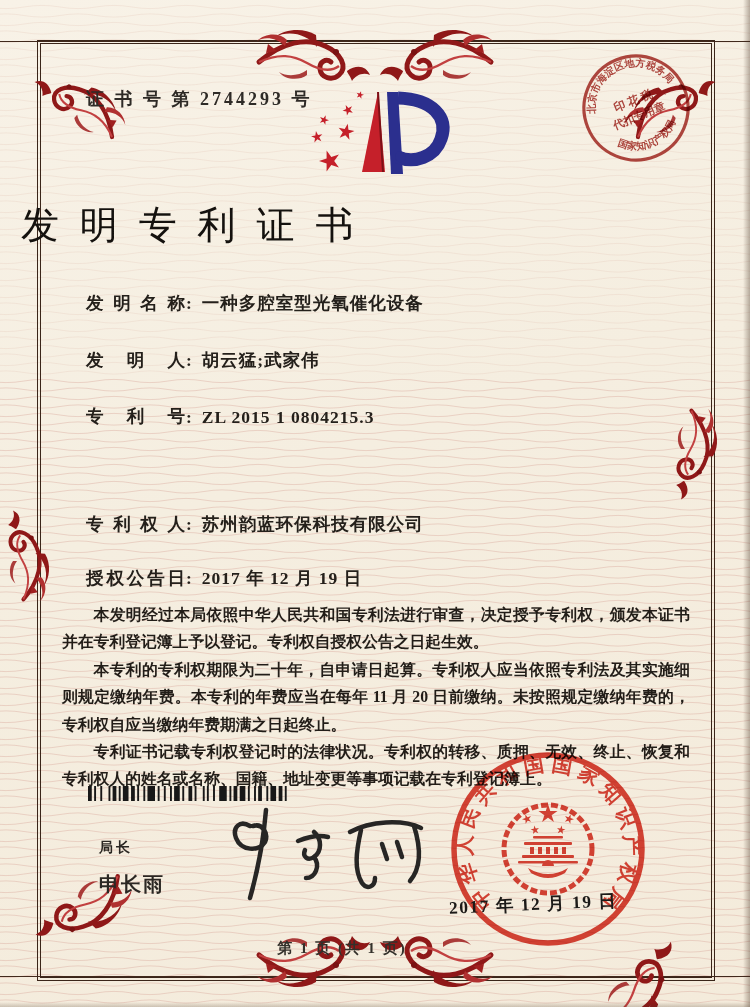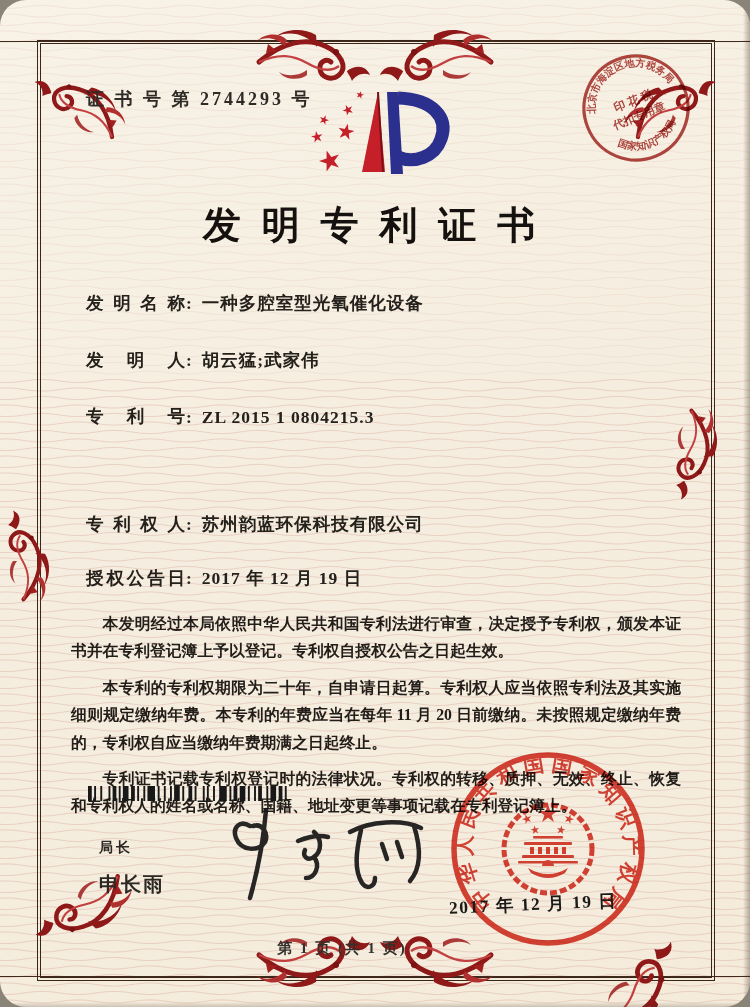--- a/index.html
+++ b/index.html
@@ -2,48 +2,47 @@
 <html><head>
 <meta charset="utf-8">
 <style>
   html,body{margin:0;padding:0;background:#8a8378;}
   .page{
     position:relative; width:750px; height:1007px; margin:0 auto;
     background:linear-gradient(160deg,#f8f2e7 0%,#f5eee0 45%,#f4ebdb 100%);
     overflow:hidden;
     font-family:"Liberation Serif","DejaVu Serif",serif;
     color:#1f1b17;
-    border-radius:26px;
   }
   svg{display:block}
   
   #waves{position:absolute;left:0;top:0;z-index:0}
   
   .rule-top{position:absolute;left:0;right:0;top:41px;border-top:1.5px solid #41291c;z-index:2}
   .rule-bottom{position:absolute;left:0;right:0;top:976px;border-top:1.5px solid #41291c;z-index:2}
   .frame{position:absolute;left:40px;top:43px;right:38px;bottom:29px;
     border:1px solid #3a2519;outline:1px solid #3a2519;outline-offset:2px;z-index:2}
   .edge-right{position:absolute;top:0;right:0;width:7px;height:100%;
     background:linear-gradient(to right,rgba(0,0,0,0),rgba(60,40,25,.35));z-index:6}
   .edge-bottom{position:absolute;left:0;bottom:0;width:100%;height:5px;
     background:linear-gradient(to bottom,rgba(0,0,0,0),rgba(60,40,25,.22));z-index:6}
   #ornaments{position:absolute;left:0;top:0;z-index:3}
   
   .cert-no{position:absolute;left:86px;top:87px;font-size:18px;font-weight:600;
     letter-spacing:3px;color:#2e2a26;z-index:4}
-  .title{position:absolute;left:0;right:12px;top:200px;text-align:center;font-size:38px;
-    font-weight:700;letter-spacing:.55em;text-indent:.55em;color:#14110e;z-index:4}
+  .title{position:absolute;left:0;right:12px;top:200px;text-align:left;font-size:38px;
+    font-weight:400;letter-spacing:.55em;text-indent:.55em;color:#14110e;z-index:4}
   .field-row{position:absolute;left:86px;font-size:17.5px;font-weight:600;color:#24201b;
     white-space:nowrap;z-index:4}
   .flabel{display:inline-block;width:99px;text-align:justify;text-align-last:justify;vertical-align:bottom}
   .fsep{display:inline-block;margin:0 10px 0 1px}
   .fval{letter-spacing:1px}
   .body-text{position:absolute;left:62px;top:601px;width:628px;font-size:15.8px;
     line-height:27.4px;font-weight:600;color:#221d18;text-align:justify;z-index:4}
-  .body-text p{margin:9px;text-indent:2em}
+  .body-text p{margin:0;text-indent:2em}
   .issuer-title{position:absolute;left:99px;top:839px;font-size:14px;font-weight:700;
     letter-spacing:3px;color:#2b2723;z-index:4}
   .issuer-name{position:absolute;left:99px;top:871px;font-size:20px;font-weight:700;
     letter-spacing:2px;color:#2b2723;z-index:4}
   .seal-date{position:absolute;left:449px;top:892px;font-size:17.5px;font-weight:700;
     letter-spacing:1.5px;color:#1c1a18;transform:rotate(-2.5deg);z-index:6}
   .footer{position:absolute;left:0;right:0;top:939px;text-align:center;font-size:15px;
     font-weight:600;letter-spacing:2px;color:#33302b;transform:translateX(-33px);z-index:4}
   #barcode{position:absolute;left:88px;top:786px;z-index:4}
   #signature{position:absolute;left:210px;top:804px;z-index:5}

